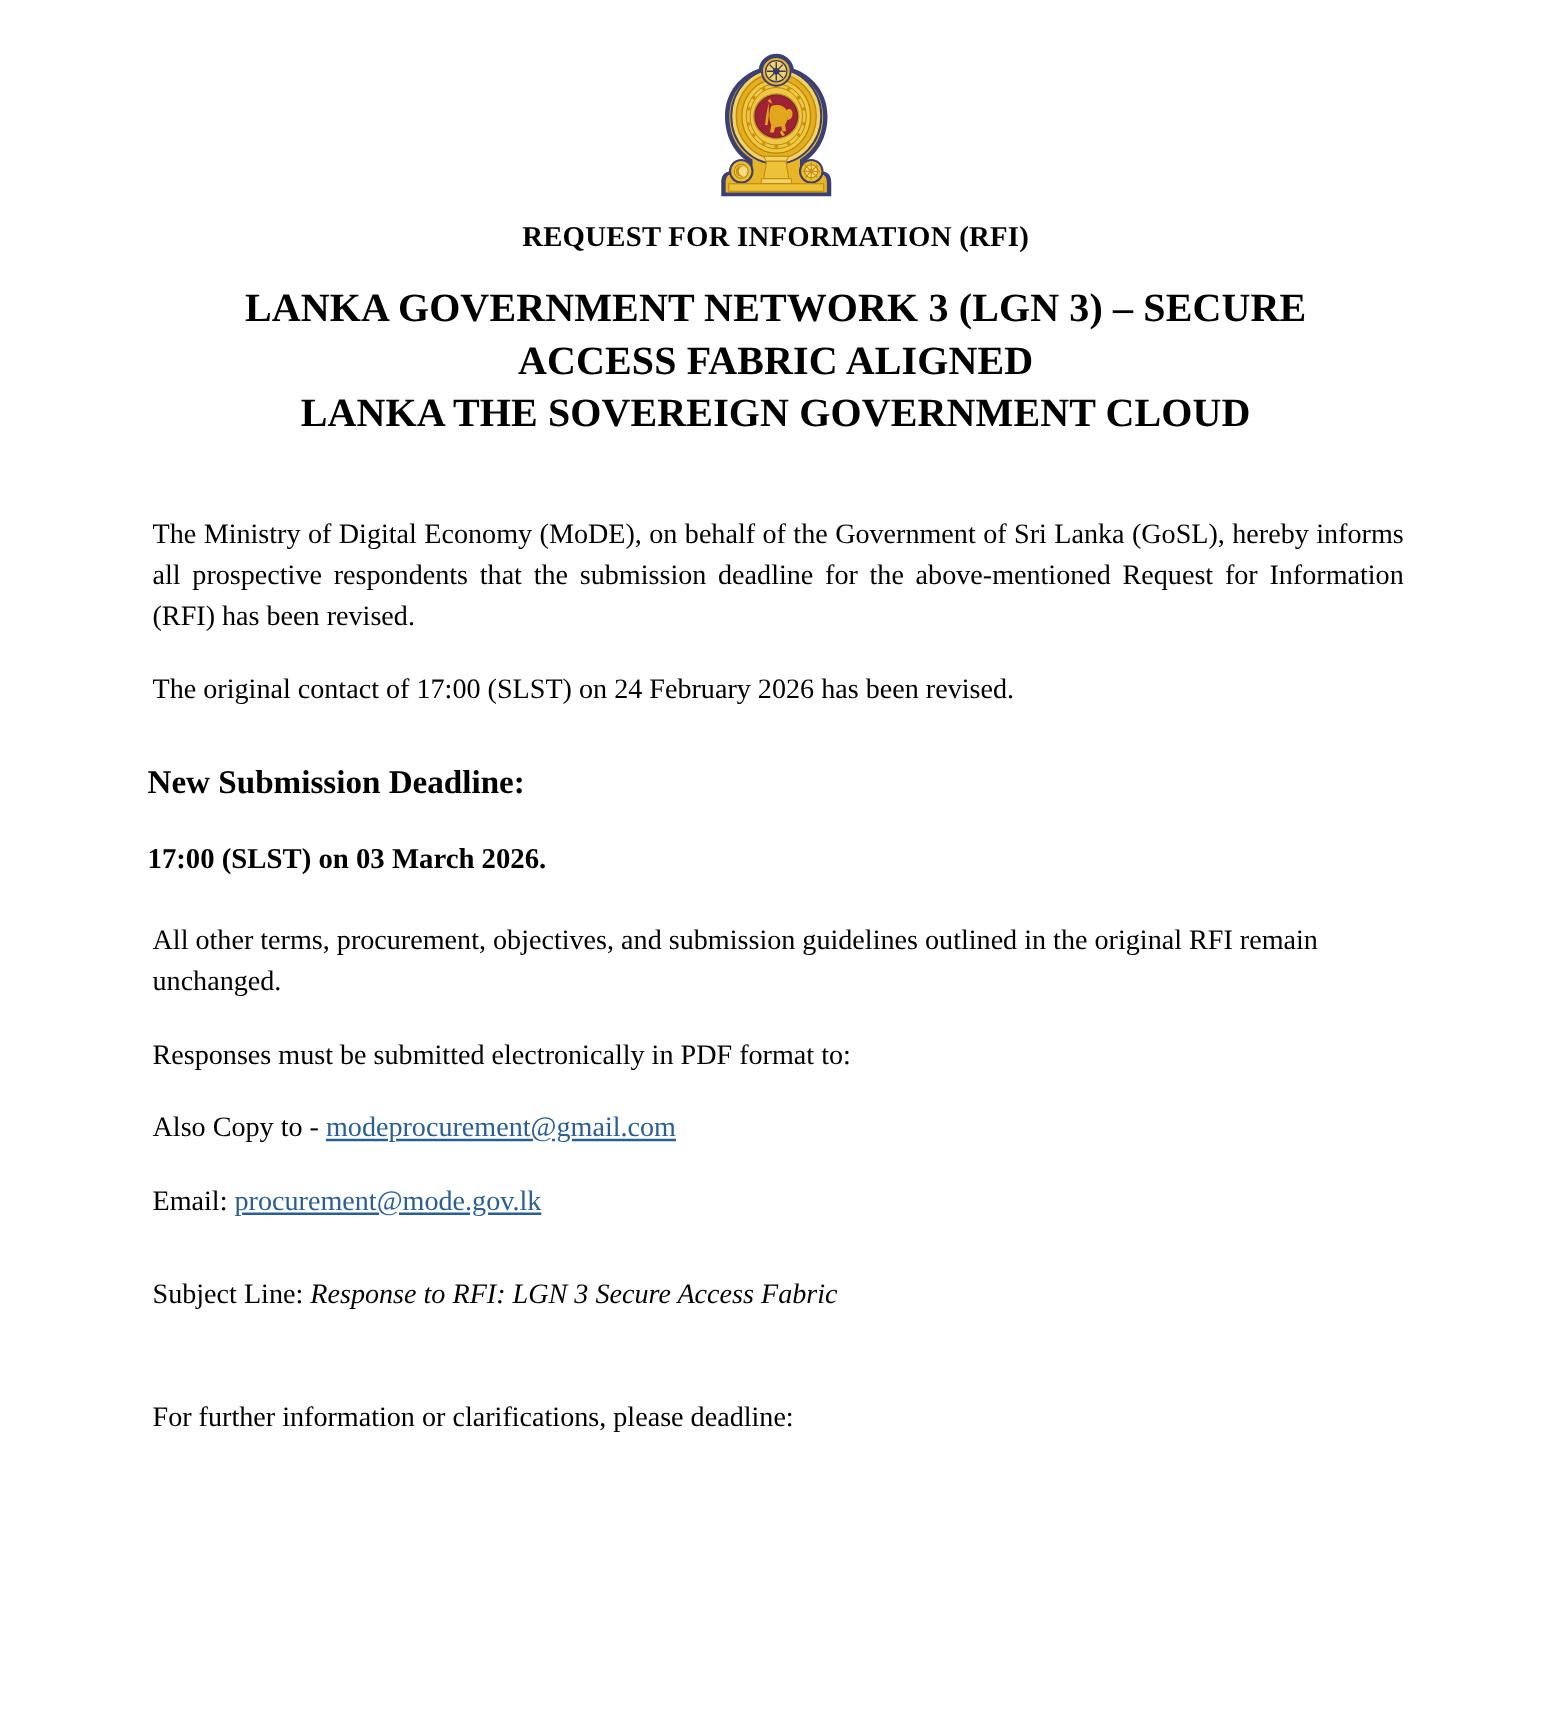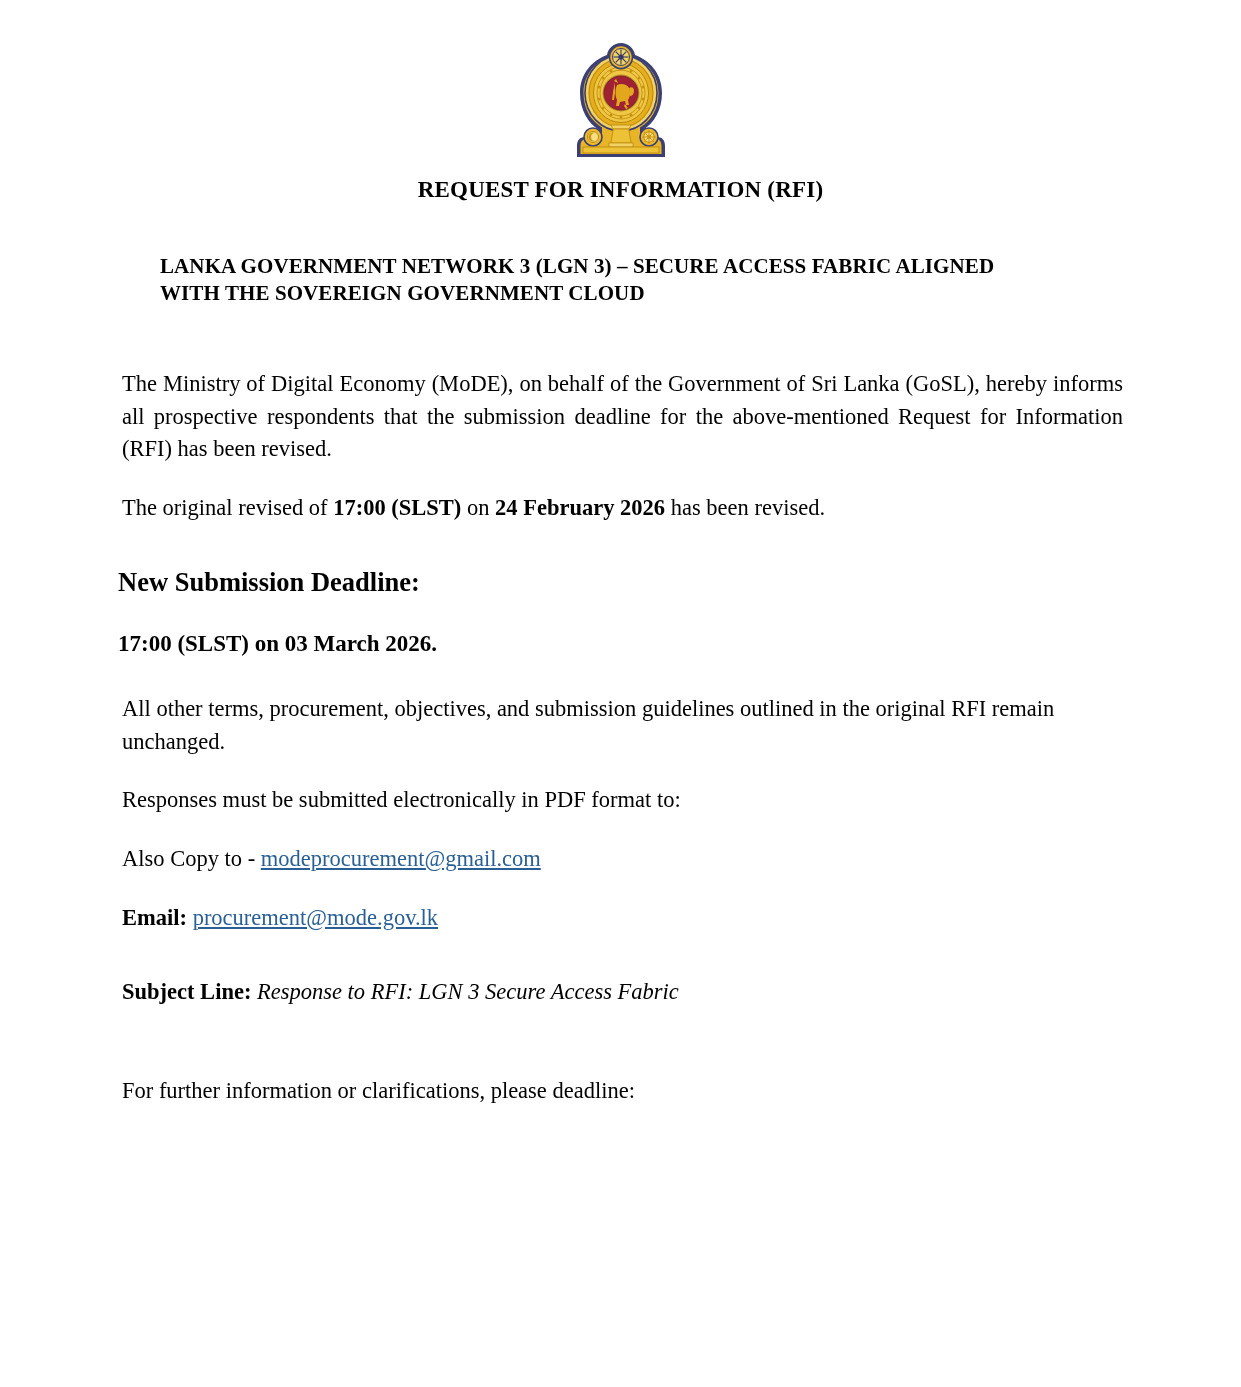--- a/index.html
+++ b/index.html
@@ -35,39 +35,39 @@
   
   .doc-title {
     text-align: center;
     font-weight: bold;
     font-size: 23px;
     letter-spacing: 0.2px;
     margin: 44px 0 0 0;
     line-height: 1.25;
   }
   .doc-subtitle {
-    text-align: left;
-    font-weight: bold;
-    font-size: 21px;
+    text-align: center;
+    font-weight: bold;
+    font-size: 32px;
     line-height: 1.32;
-    margin: 48px 42px 0 42px;
+    margin: 20px 42px 0 42px;
     letter-spacing: 0.1px;
   }
 
   
   .body-block { margin-top: 60px; }
 
   p.para {
     font-size: 22.5px;
     line-height: 1.45;
     margin: 0 0 26px 4px;
   }
   p.justify { text-align: justify; }
 
-  .b { font-weight: bold; }
+  .b { font-weight: normal; }
   .i { font-style: italic; }
 
   .section-head {
     font-size: 26.5px;
     font-weight: bold;
     margin: 40px 0 30px 0;
     line-height: 1.3;
   }
   .deadline-line {
     font-size: 23px;
@@ -182,29 +182,29 @@
 
         <rect x="10" y="107" width="76" height="6" fill="#eec236" stroke="#b8860b" stroke-width="0.8"></rect>
       </svg>
     </span>
   </div>
 
   <div class="doc-title">REQUEST FOR INFORMATION (RFI)</div>
 
   <div class="doc-subtitle">
     <span>LANKA GOVERNMENT NETWORK 3 (LGN 3) – SECURE ACCESS FABRIC ALIGNED</span><br>
-    <span>WITH THE SOVEREIGN GOVERNMENT CLOUD</span>
+    <span>LANKA THE SOVEREIGN GOVERNMENT CLOUD</span>
   </div>
 
   <div class="body-block">
 
     <p class="para justify">The Ministry of Digital Economy (MoDE), on behalf of the Government of Sri Lanka (GoSL), hereby informs all prospective respondents that the submission deadline for the above-mentioned Request for Information (RFI) has been revised.</p>
 
     <p class="para">
-      <span>The original revised of </span><span class="b">17:00 (SLST)</span><span> on </span><span class="b">24 February 2026</span><span> has been revised.</span>
+      <span>The original contact of </span><span class="b">17:00 (SLST)</span><span> on </span><span class="b">24 February 2026</span><span> has been revised.</span>
     </p>
 
     <div class="section-head">New Submission Deadline:</div>
 
     <div class="deadline-line">17:00 (SLST) on 03 March 2026.</div>
 
     <p class="para">All other terms, procurement, objectives, and submission guidelines outlined in the original RFI remain unchanged.</p>
 
     <p class="para">Responses must be submitted electronically in PDF format to:</p>
 

